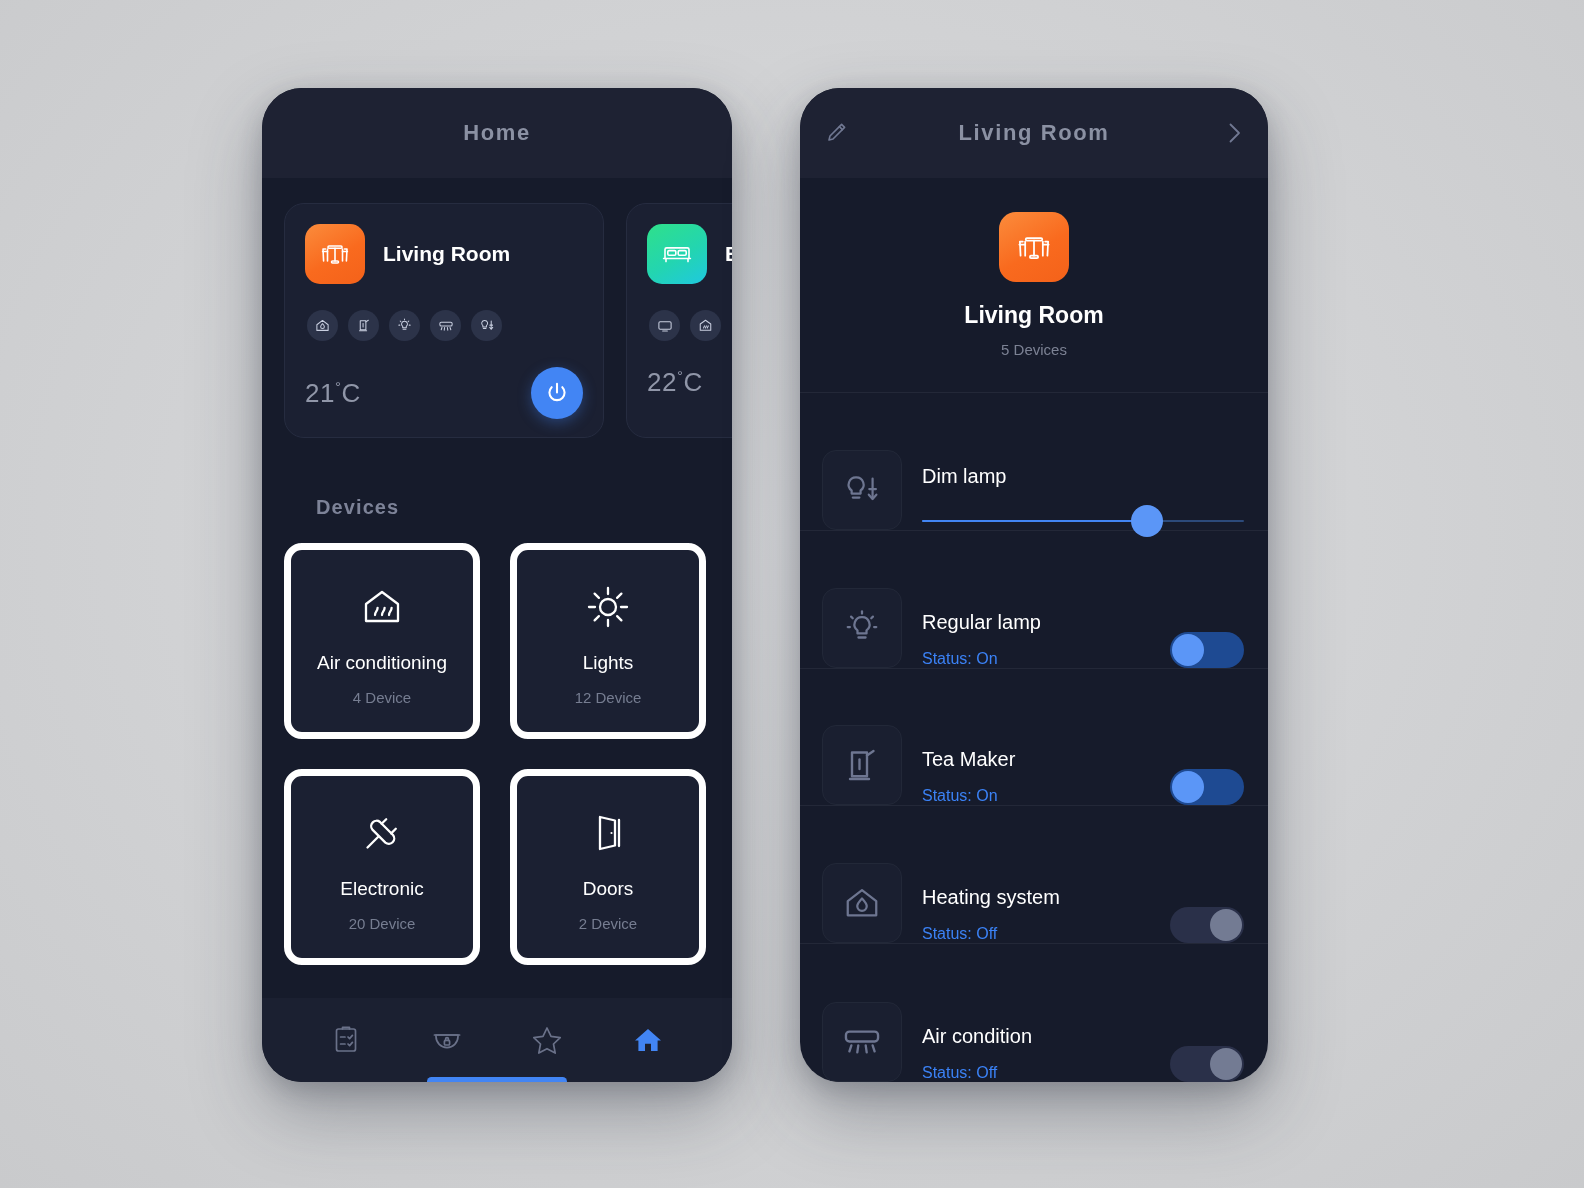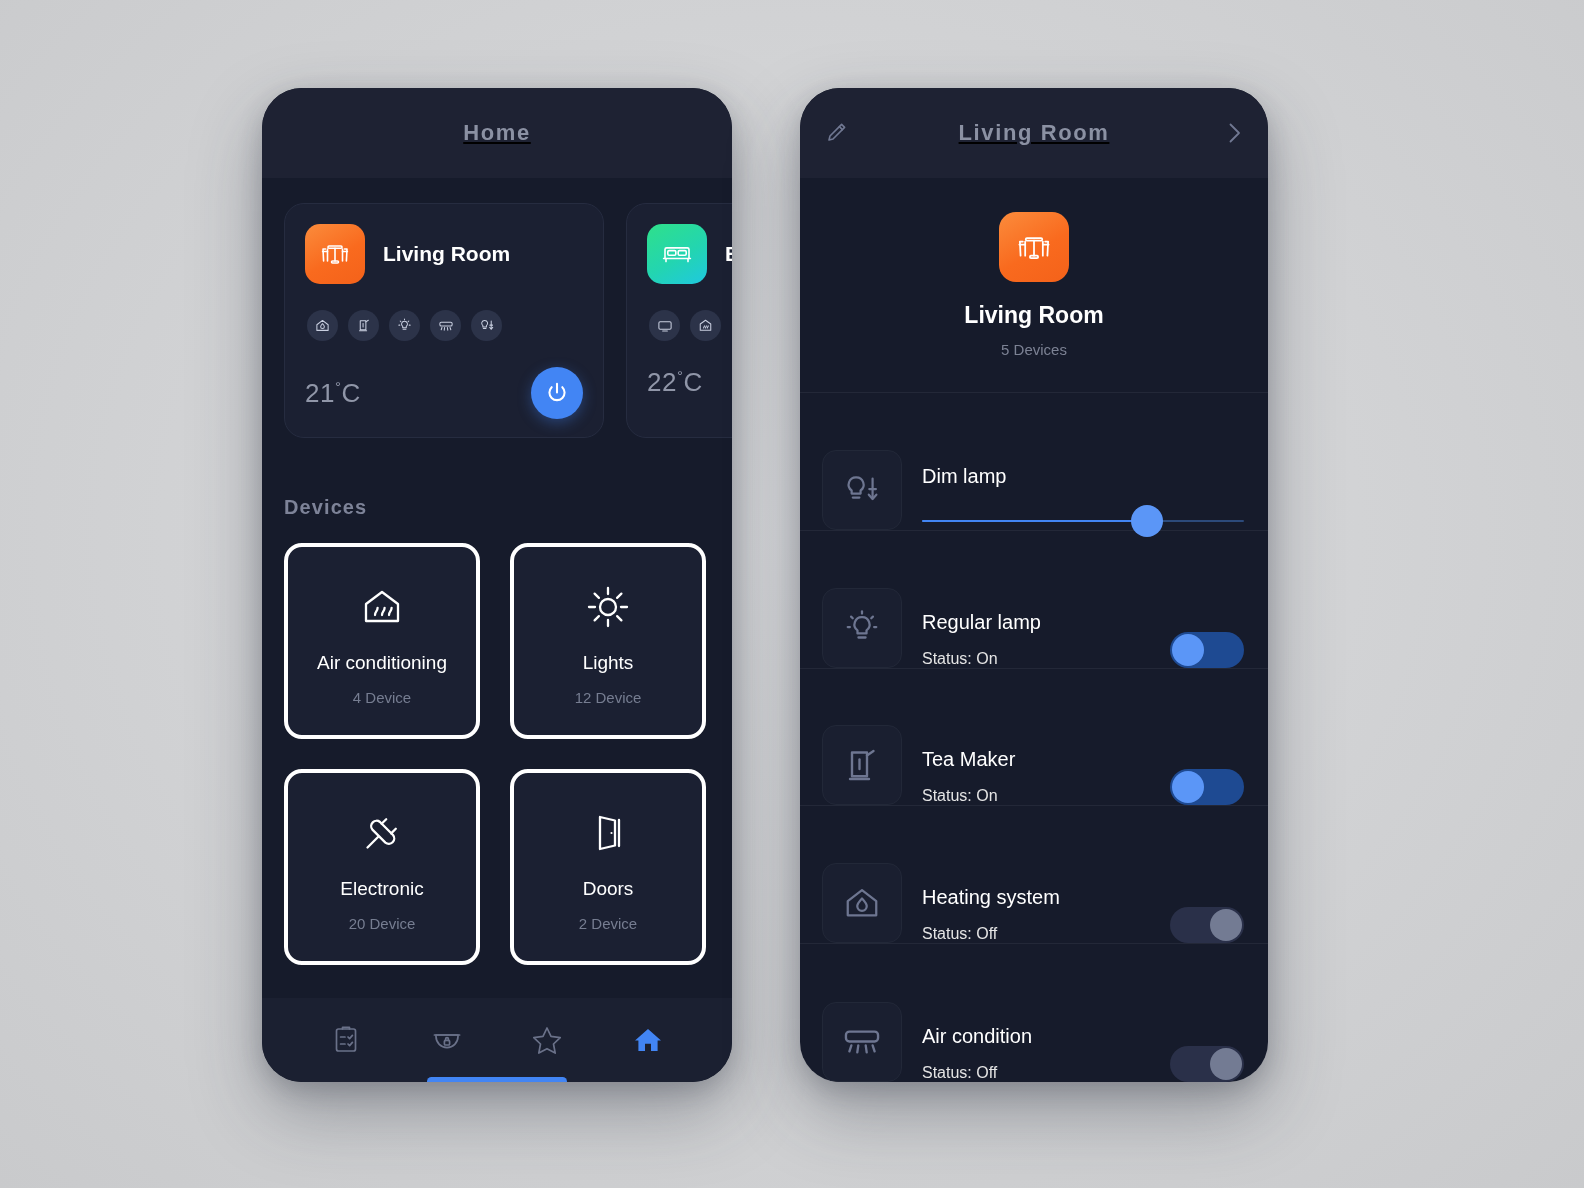--- a/index.html
+++ b/index.html
@@ -26,21 +26,20 @@
 
   
   .appbar {
     height: 90px;
     background: #1e2233;
     display: flex;
     align-items: center;
     justify-content: center;
     position: relative;
     flex-shrink: 0;
-    text-decoration: underline;
   }
   .appbar-title {
     font-size: 22px;
     font-weight: bold;
     letter-spacing: 1.6px;
     color: #8b91a3;
   }
   .appbar .side {
     position: absolute;
     top: 50%;
@@ -118,31 +117,32 @@
     cursor: pointer;
     box-shadow: 0 4px 14px rgba(66,133,244,.35);
   }
 
   .section-title {
     font-size: 20px;
     font-weight: bold;
     letter-spacing: 1.1px;
     color: #7d8398;
     padding: 58px 0 0 22px;
+    margin-left: 32px;
   }
 
   .device-grid {
     display: grid;
     grid-template-columns: 1fr 1fr;
     gap: 30px;
     padding: 24px 26px 0 22px;
   }
   .device-card {
     background: #1b2032;
-    border: 4px solid #ffffff;
+    border: 7px solid #ffffff;
     border-radius: 18px;
     height: 196px;
     display: flex;
     flex-direction: column;
     align-items: center;
     justify-content: center;
     cursor: pointer;
   }
   .device-card .dc-icon { height: 62px; display: flex; align-items: center; }
   .device-card .dc-name {
@@ -217,21 +217,21 @@
   .row-tile {
     width: 80px; height: 80px;
     border-radius: 14px;
     background: #1a1f30;
     border: 1px solid #222838;
     display: flex; align-items: center; justify-content: center;
     flex-shrink: 0;
   }
   .row-mid { flex: 1; min-width: 0; }
   .row-title { font-size: 20px; color: #ffffff; }
-  .row-status { font-size: 16px; color: #e5e5e5; margin-top: 16px; }
+  .row-status { font-size: 16px; color: #3b82f6; margin-top: 16px; }
 
   .slider-wrap {
     margin-top: 24px;
     position: relative;
     height: 18px;
     display: flex;
     align-items: center;
   }
   .slider-track-bg {
     position: absolute; left: 0; right: 0; height: 2px;

